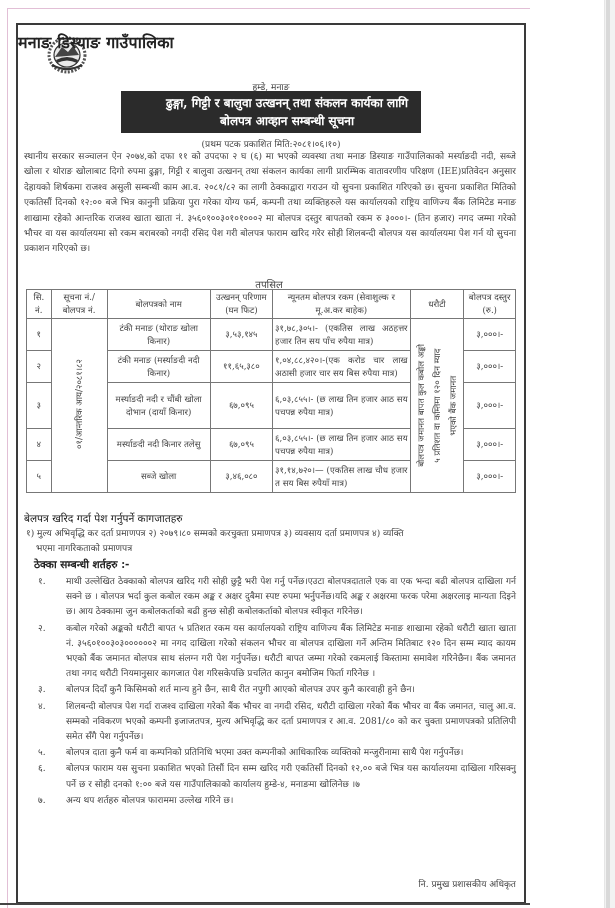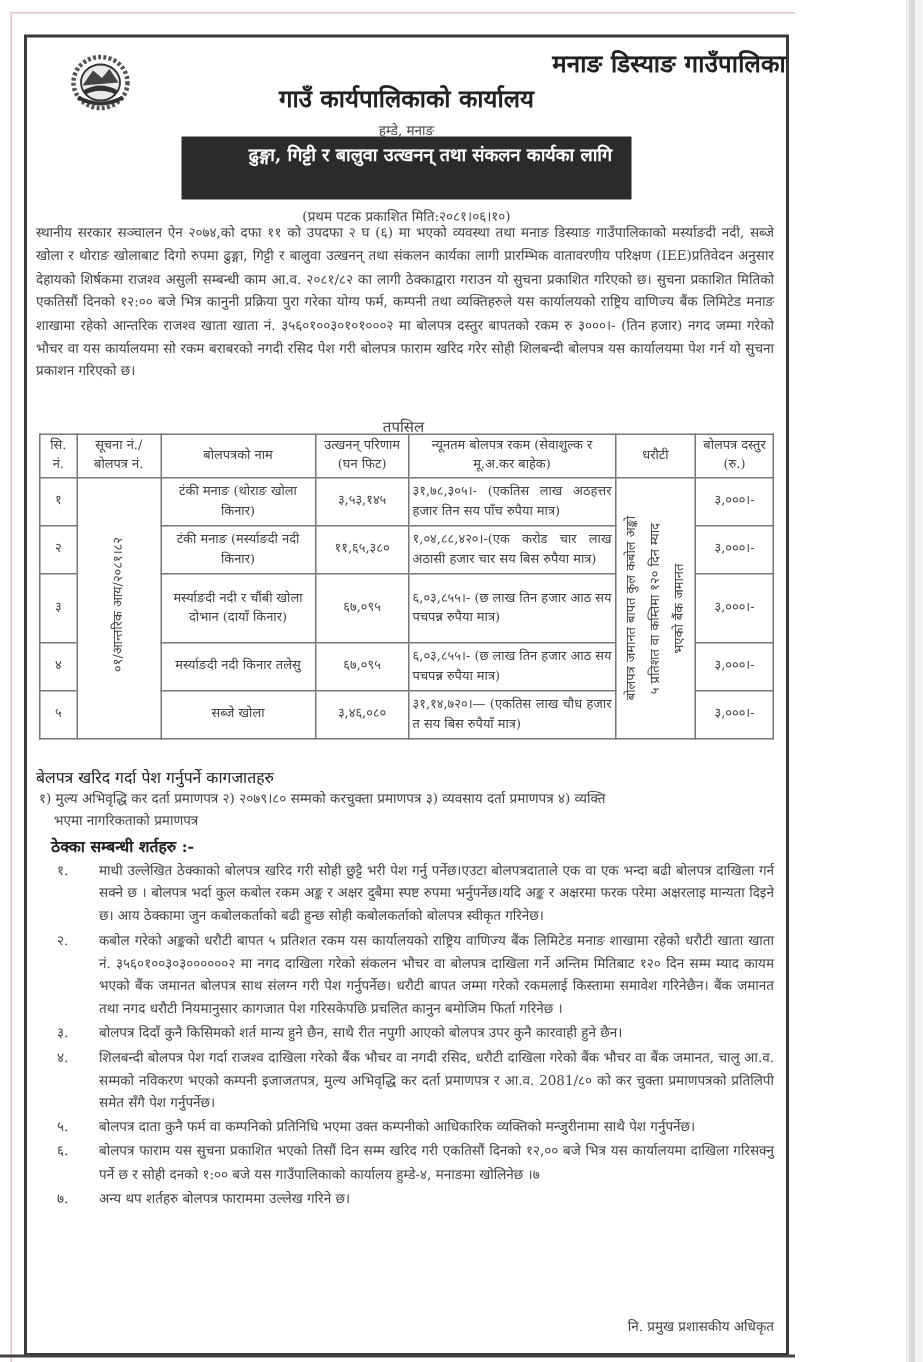--- a/index.html
+++ b/index.html
@@ -26,21 +26,21 @@
   }
   .scroll-thumb {
     position:absolute; left:606px; top:0; width:4px; height:908px; background:#d9d9d9;
   }
 
   
   .logo {
     position:absolute; left:28px; top:10px; width:42px; height:40px;
   }
   .title1 {
-    position:absolute; left:0; right:0; top:6px; text-align:right;
+    position:absolute; left:0; right:0; top:6px; text-align:left;
     font-size:16px; font-weight:bold; color:#222; letter-spacing:0.2px;
   }
   .title2 {
     position:absolute; left:0; right:0; top:29px; text-align:center;
     font-size:16px; font-weight:bold; color:#222;
   }
   .place {
     position:absolute; left:0; right:0; top:55px; text-align:center;
     font-size:9px; color:#444;
   }
@@ -114,25 +114,25 @@
     <svg width="42" height="40" viewBox="0 0 42 40">
       <ellipse cx="21" cy="20" rx="18" ry="17" fill="none" stroke="#555" stroke-width="3" stroke-dasharray="2 1.5"></ellipse>
       <ellipse cx="21" cy="20" rx="13" ry="12" fill="#e9e9e9" stroke="#333" stroke-width="1.2"></ellipse>
       <path d="M9 22 L16 12 L22 17 L27 11 L33 20 Z" fill="#444"></path>
       <path d="M10 25 Q21 19 32 25 L31 28 Q21 23 11 28 Z" fill="#333"></path>
       <path d="M6 30 Q21 38 36 30" fill="none" stroke="#333" stroke-width="2.5"></path>
     </svg>
   </div>
 
   <div class="title1">मनाङ डिस्याङ गाउँपालिका</div>
-  <div class="title2">गाउँ कार्यपालिकाको कार्यालय</div>
   <div class="place">हुम्डे, मनाङ</div>
 
   <div class="subject">
     <div>ढुङ्गा, गिट्टी र बालुवा उत्खनन् तथा संकलन कार्यका लागि</div>
+    <div>बोलपत्र आव्हान सम्बन्धी सूचना</div>
   </div>
 
   <div class="pub-date">(प्रथम पटक प्रकाशित मिति:२०८१।०६।१०)</div>
 
   <div class="intro">स्थानीय सरकार सञ्चालन ऐन २०७४,को दफा ११ को उपदफा २ घ (६) मा भएको व्यवस्था तथा मनाङ डिस्याङ गाउँपालिकाको मर्स्याङदी नदी, सब्जे खोला र थोराङ खोलाबाट दिगो रुपमा ढुङ्गा, गिट्टी र बालुवा उत्खनन् तथा संकलन कार्यका लागी प्रारम्भिक वातावरणीय परिक्षण (IEE)प्रतिवेदन अनुसार देहायको शिर्षकमा राजश्व असुली सम्बन्धी काम आ.व. २०८१/८२ का लागी ठेक्काद्वारा गराउन यो सुचना प्रकाशित गरिएको छ। सुचना प्रकाशित मितिको एकतिसौं दिनको १२:०० बजे भित्र कानुनी प्रक्रिया पुरा गरेका योग्य फर्म, कम्पनी तथा व्यक्तिहरुले यस कार्यालयको राष्ट्रिय वाणिज्य बैंक लिमिटेड मनाङ शाखामा रहेको आन्तरिक राजश्व खाता खाता नं. ३५६०१००३०१०१०००२ मा बोलपत्र दस्तुर बापतको रकम रु ३०००।- (तिन हजार) नगद जम्मा गरेको भौचर वा यस कार्यालयमा सो रकम बराबरको नगदी रसिद पेश गरी बोलपत्र फाराम खरिद गरेर सोही शिलबन्दी बोलपत्र यस कार्यालयमा पेश गर्न यो सुचना प्रकाशन गरिएको छ।</div>
 
   <div class="tapasil">तपसिल</div>
 
   <table class="tbl">
     <colgroup>

